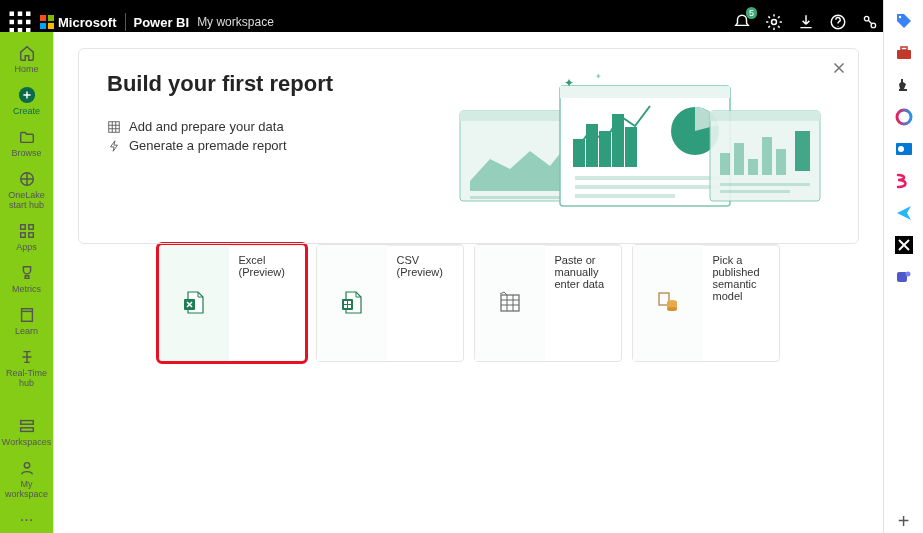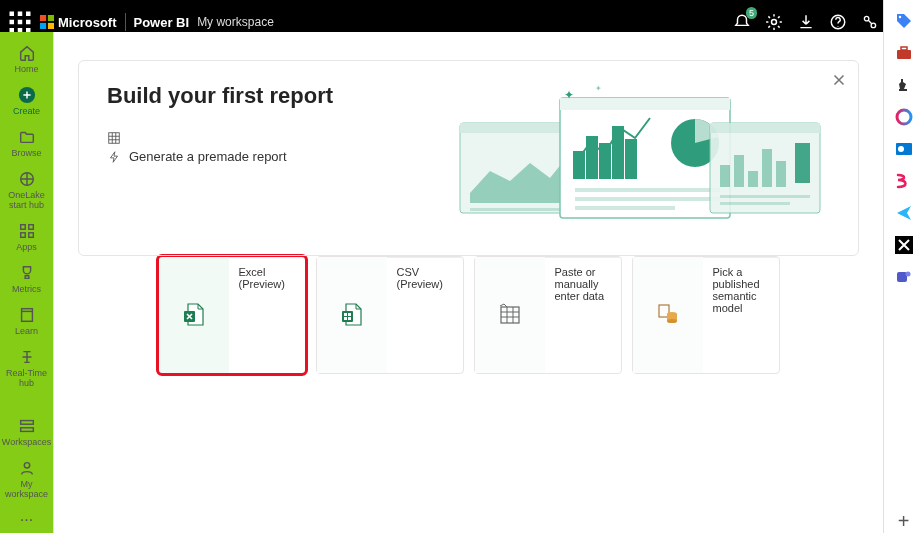--- a/index.html
+++ b/index.html
@@ -25,21 +25,21 @@
   .navitem svg { width:18px; height:18px; fill:none; stroke:#555; stroke-width:1.6; }
   .navitem.create svg { fill:#0b6a49; stroke:none; }
   .navitem.create { color:#0b6a49; }
   .leftnav .spacer { flex:1; }
   .ellipsis { font-size:16px; line-height:14px; color:#555; padding:4px 0 10px; }
 
   .rightbar { position:absolute; top:0; right:0; bottom:0; width:40px; background:#fff; border-left:1px solid #e1dfdd; display:flex; flex-direction:column; align-items:center; gap:14px; padding-top:12px;}
   .rightbar .ricon { width:18px; height:18px; cursor:pointer; }
   .rightbar .add { font-size:20px; color:#555; cursor:pointer;}
 
-  .main { position:absolute; top:32px; left:54px; right:40px; bottom:0; overflow:auto; background:#fff; padding:28px 24px; }
+  .main { position:absolute; top:32px; left:54px; right:40px; bottom:0; overflow:auto; background:#fff; padding:16px 24px; }
 
   .hero { border:1px solid #e7e5e4; border-radius:6px; padding:22px 28px; display:flex; position:relative; min-height:188px; }
   .hero-close { position:absolute; top:10px; right:10px; width:18px; height:18px; cursor:pointer; stroke:#777; fill:none; }
   .hero-left h1 { font-size:22px; font-weight:600; margin-bottom:22px; color:#242424;}
   .step { display:flex; align-items:center; gap:8px; font-size:13px; color:#333; margin:4px 0;}
   .step svg { width:14px; height:14px; stroke:#555; fill:none;}
   .hero-art { flex:1; display:flex; justify-content:flex-end; align-items:center; }
   .hero-art svg { width:380px; height:150px; }
 
   .section-title { text-align:center; font-size:19px; font-weight:600; margin:26px 0 18px; color:#242424;}
@@ -235,20 +235,21 @@
     <svg class="hero-close" viewBox="0 0 16 16">
         <path d="M4 4l8 8M12 4l-8 8" stroke-width="1.4"></path>
       </svg>
     <div class="hero-left">
       <h1>Build your first report</h1>
       <div class="step">
         <svg viewBox="0 0 16 16">
             <rect x="2" y="2" width="12" height="12"></rect>
             <path d="M2 6h12M2 10h12M6 2v12M10 2v12"></path>
           </svg>
+        <span>Add and prepare your data</span>
       </div>
       <div class="step">
         <svg viewBox="0 0 16 16">
             <path d="M9 2L4 9h4l-1 5 5-7H8l1-5z"></path>
           </svg>
         <span>Generate a premade report</span>
       </div>
     </div>
     <div class="hero-art">
       <svg viewBox="0 0 380 150">

